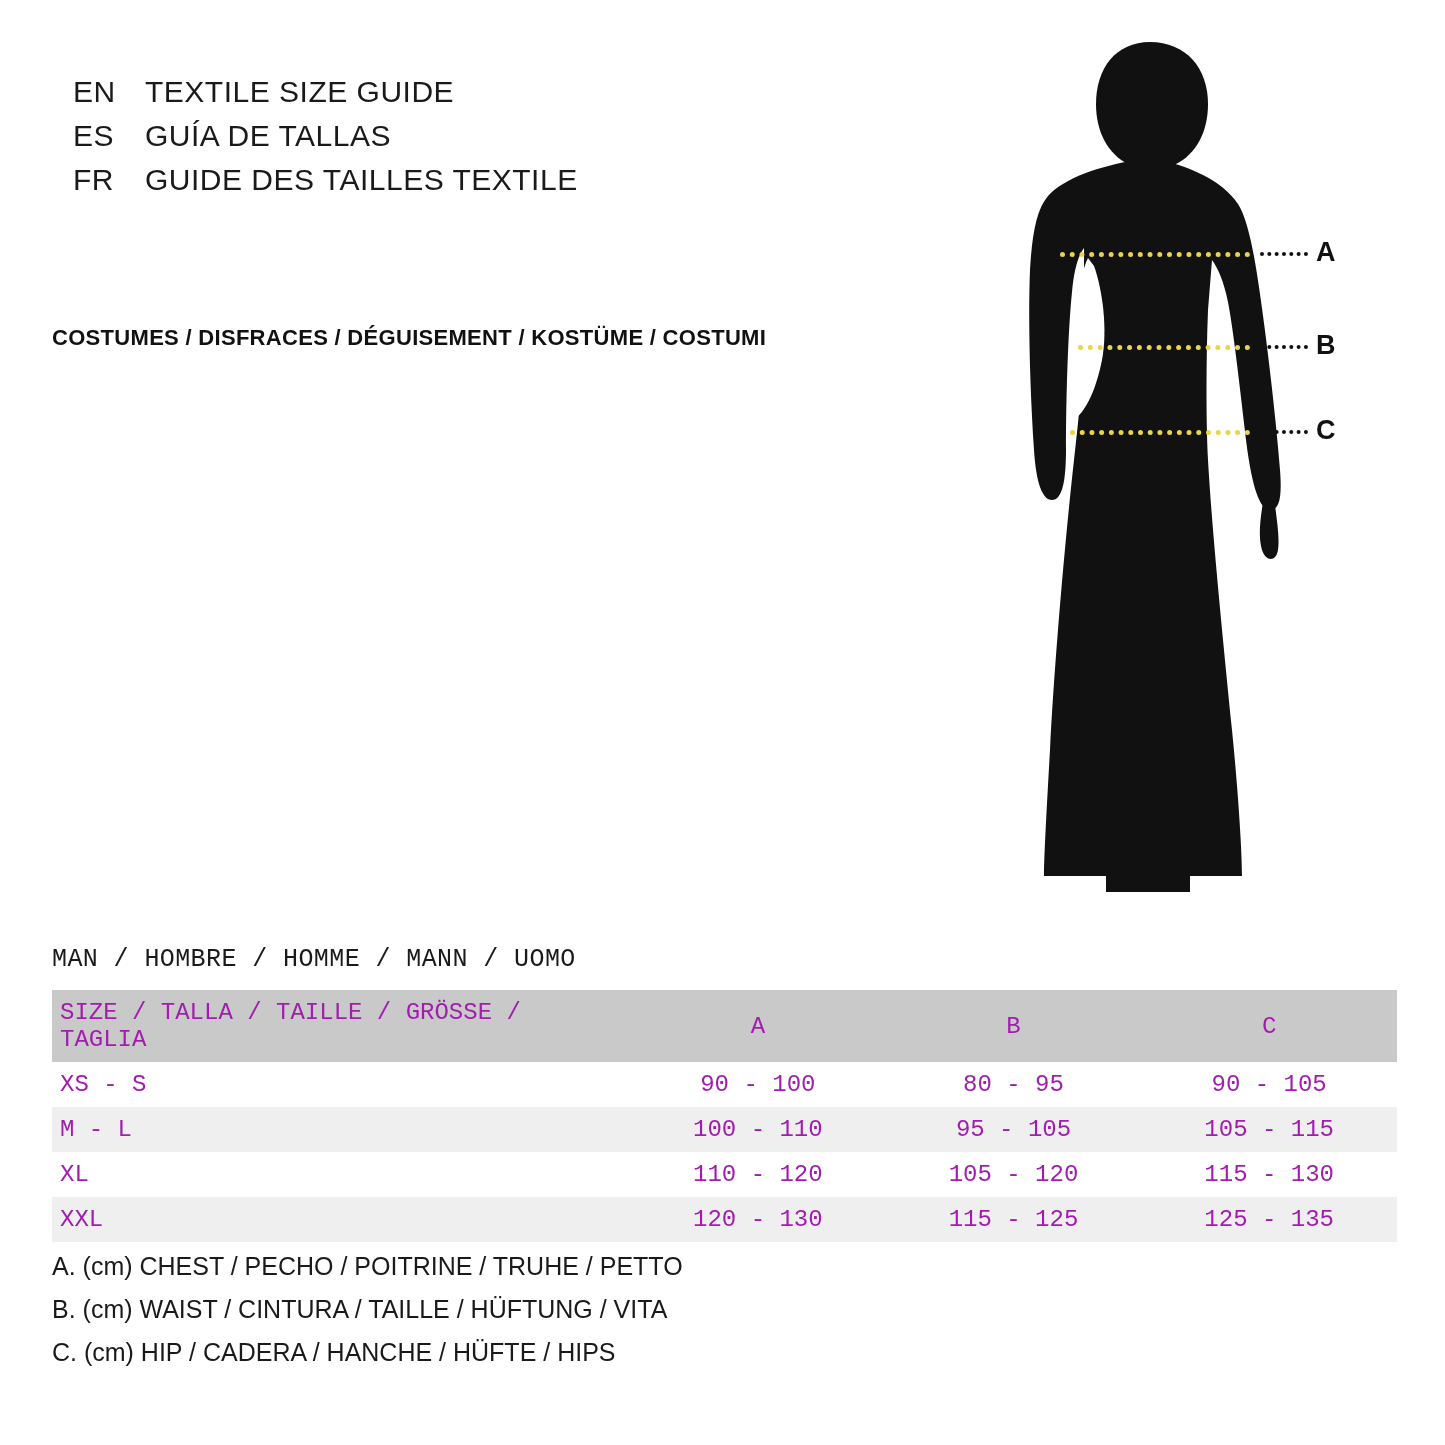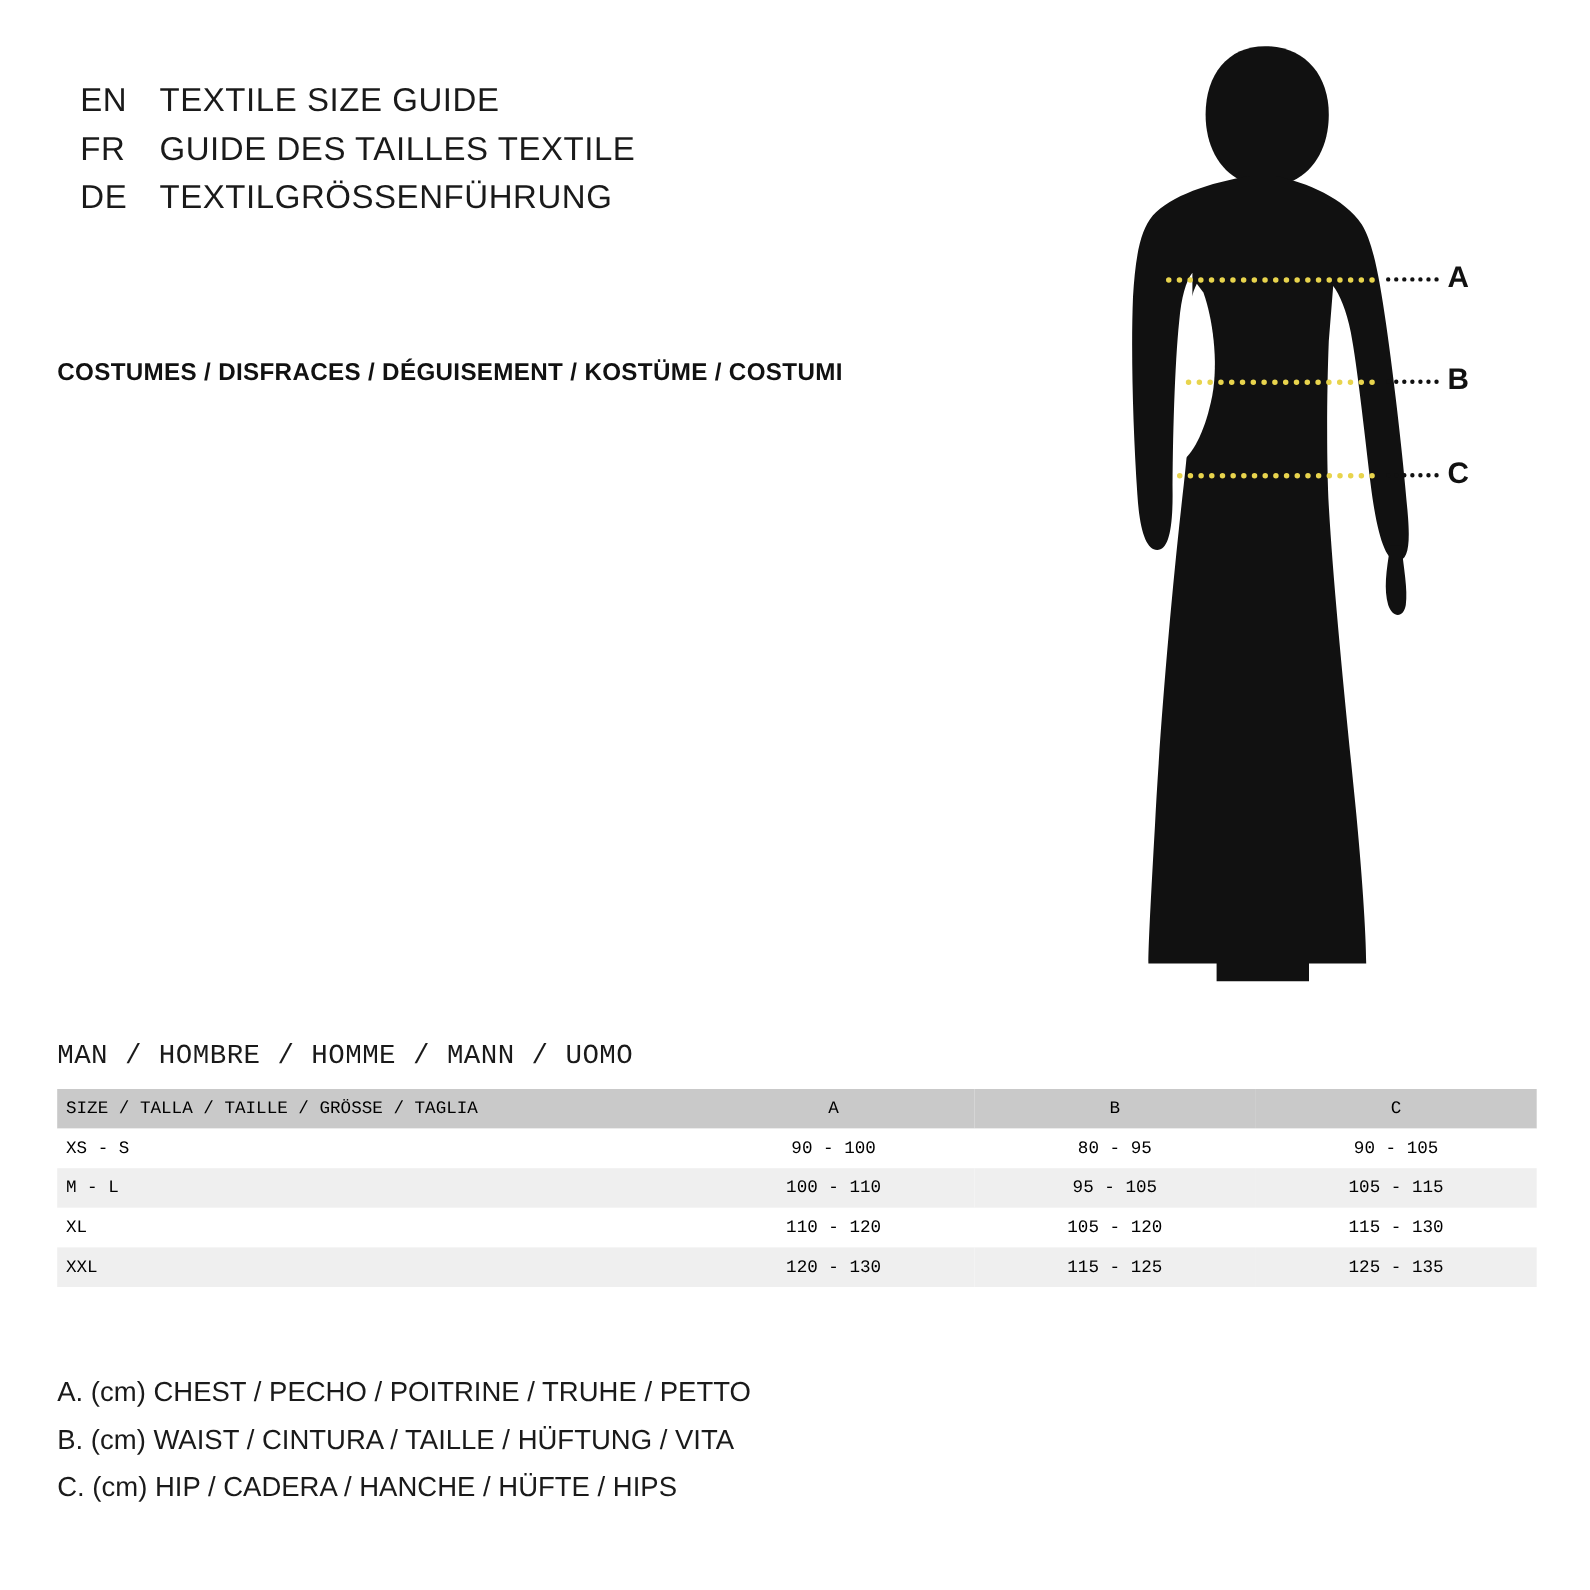--- a/index.html
+++ b/index.html
@@ -90,22 +90,22 @@
   }
   .table-caption {
     font-size: 25px;
     letter-spacing: 0.4px;
     color: #1a1a1a;
     margin-bottom: 16px;
   }
   table.size-table {
     border-collapse: collapse;
     width: 1345px;
-    font-size: 16px;
-    color: #000000;
+    font-size: 24px;
+    color: #a21caf;
   }
   table.size-table th,
   table.size-table td {
     padding: 9px 10px;
     font-weight: normal;
     text-align: center;
   }
   table.size-table thead th {
     background: #c9c9c9;
   }
@@ -134,26 +134,26 @@
 </style>
 </head>
 <body>
 
 <div class="lang-block">
   <div class="lang-row">
     <span class="lang-code">EN</span>
     <span class="lang-text">TEXTILE SIZE GUIDE</span>
   </div>
   <div class="lang-row">
+    <span class="lang-code">ES</span>
+    <span class="lang-text">GUÍA DE TALLAS</span>
+  </div>
+  <div class="lang-row">
     <span class="lang-code">FR</span>
     <span class="lang-text">GUIDE DES TAILLES TEXTILE</span>
-  </div>
-  <div class="lang-row">
-    <span class="lang-code">DE</span>
-    <span class="lang-text">TEXTILGRÖSSENFÜHRUNG</span>
   </div>
 </div>
 
 <div class="subtitle">COSTUMES / DISFRACES / DÉGUISEMENT / KOSTÜME / COSTUMI</div>
 
 <div class="figure-wrap">
 
   <svg class="silhouette" width="420" height="880" viewBox="0 0 420 880">
 
     <path fill="#111111" d="M190 12 C156 12 136 38 136 74 C136 102 148 124 168 134 L196 140 L216 134 C236 124 248 102 248 74 C248 38 226 12 190 12 Z"></path>

